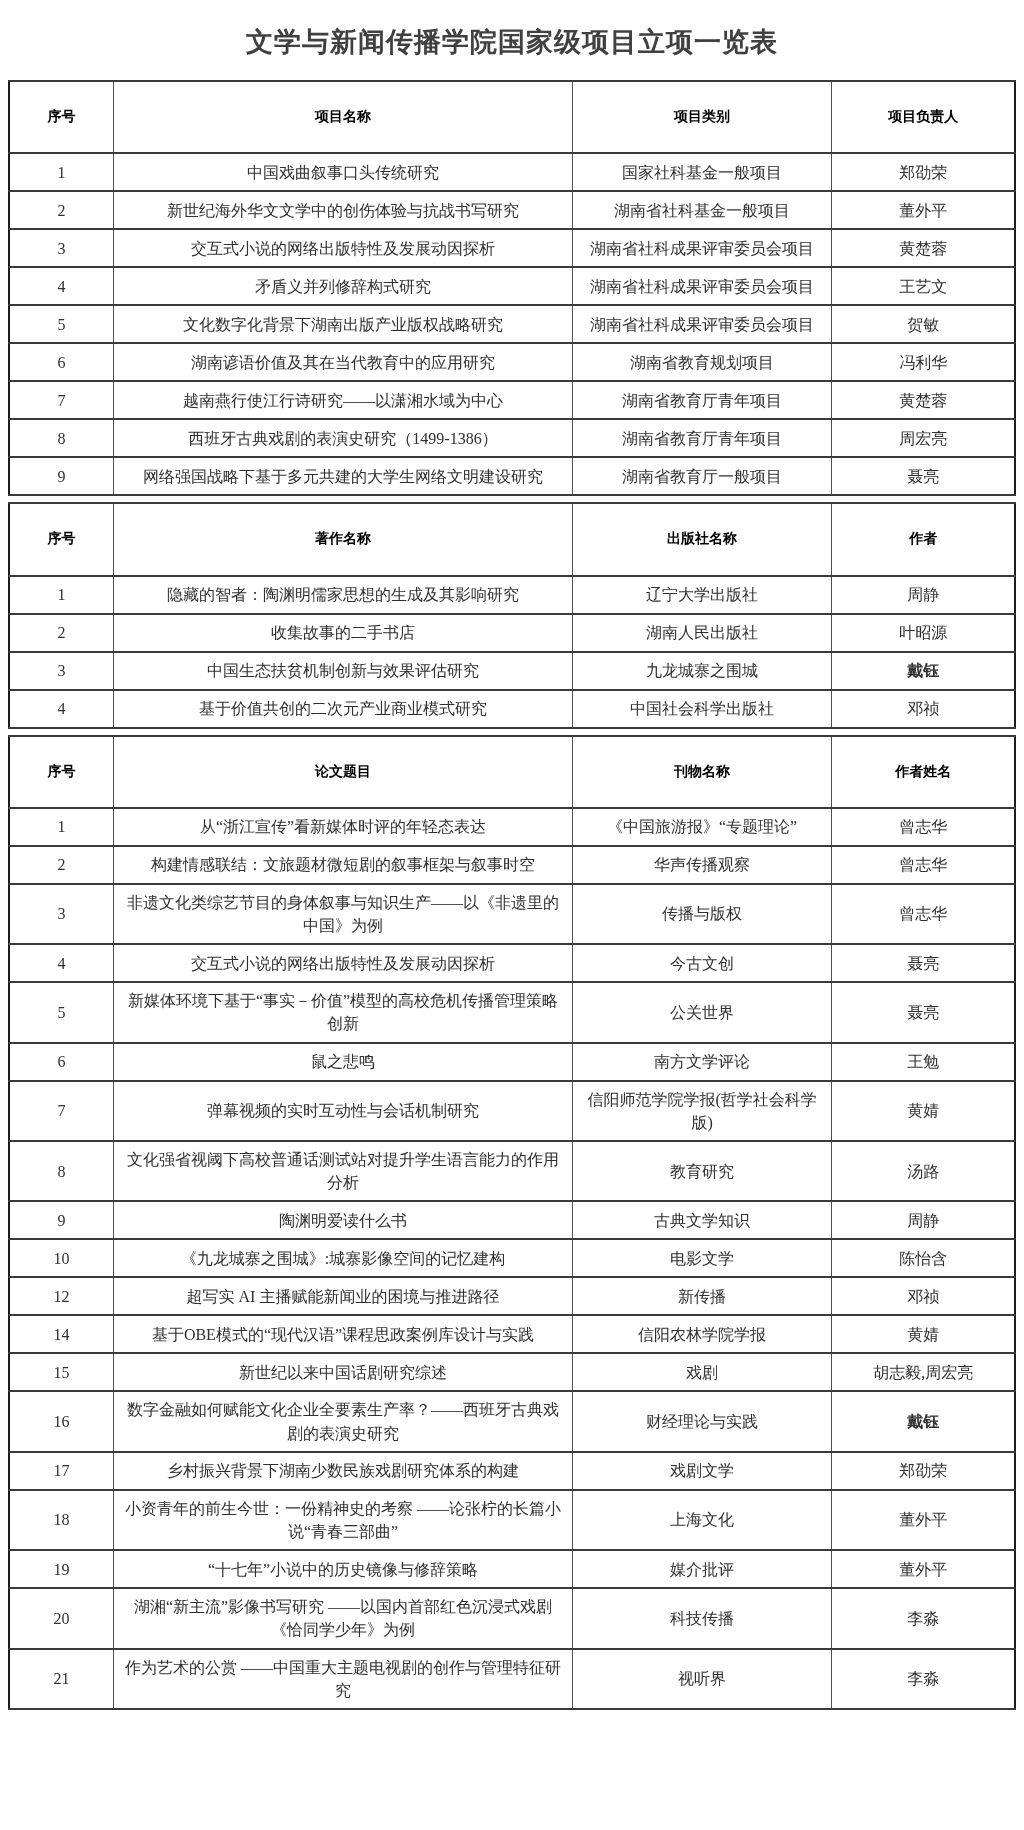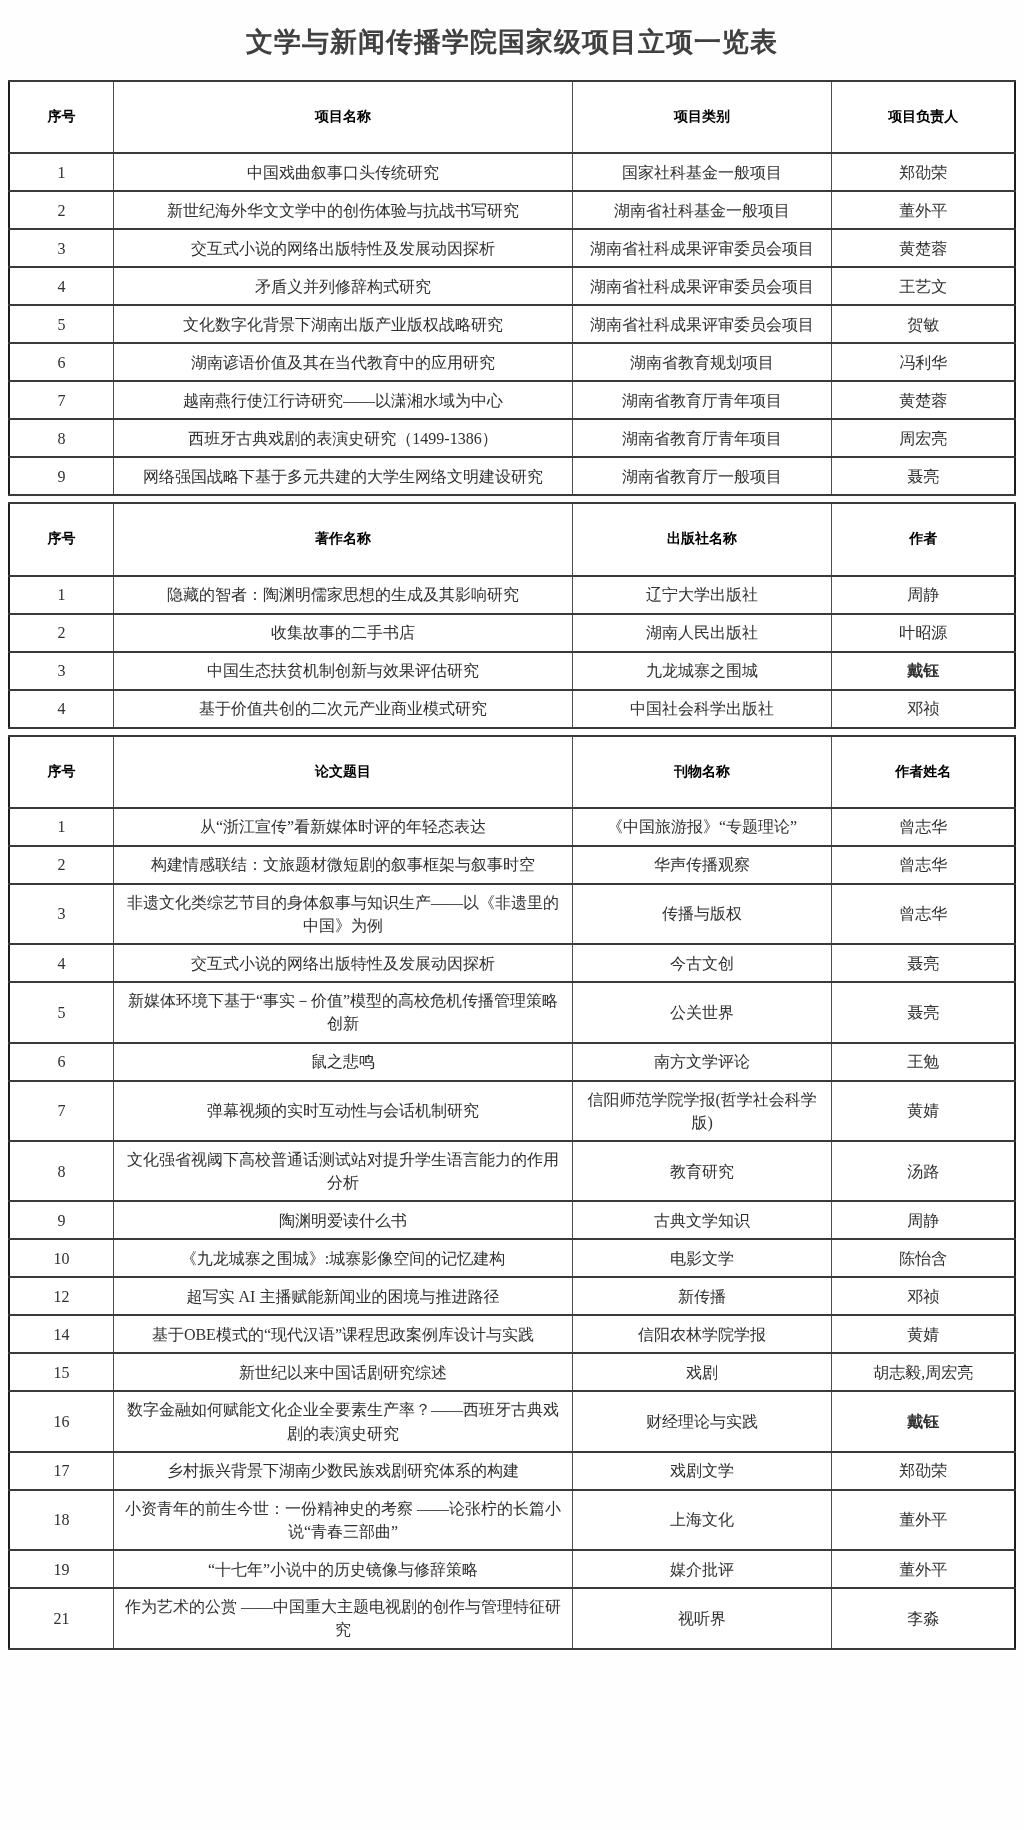--- a/index.html
+++ b/index.html
@@ -304,20 +304,26 @@
             <td>上海文化</td>
             <td>董外平</td>
           </tr>
           <tr>
             <td>19</td>
             <td>“十七年”小说中的历史镜像与修辞策略</td>
             <td>媒介批评</td>
             <td>董外平</td>
           </tr>
           <tr>
+            <td>20</td>
+            <td>湖湘“新主流”影像书写研究 ——以国内首部红色沉浸式戏剧《恰同学少年》为例</td>
+            <td>科技传播</td>
+            <td class="muted">李淼</td>
+          </tr>
+          <tr>
             <td>21</td>
             <td>作为艺术的公赏 ——中国重大主题电视剧的创作与管理特征研究</td>
             <td>视听界</td>
             <td class="muted">李淼</td>
           </tr>
         </tbody>
     </table>
   </div>
 
 </div>

